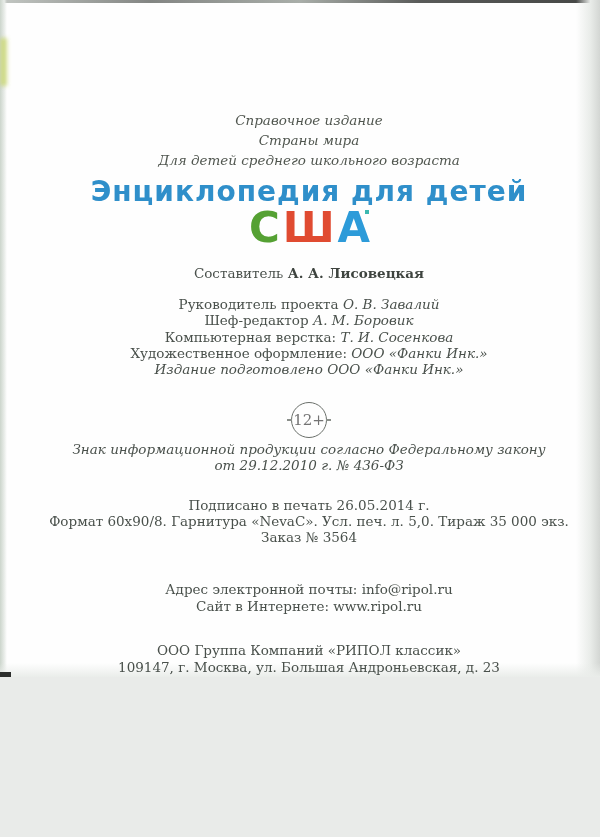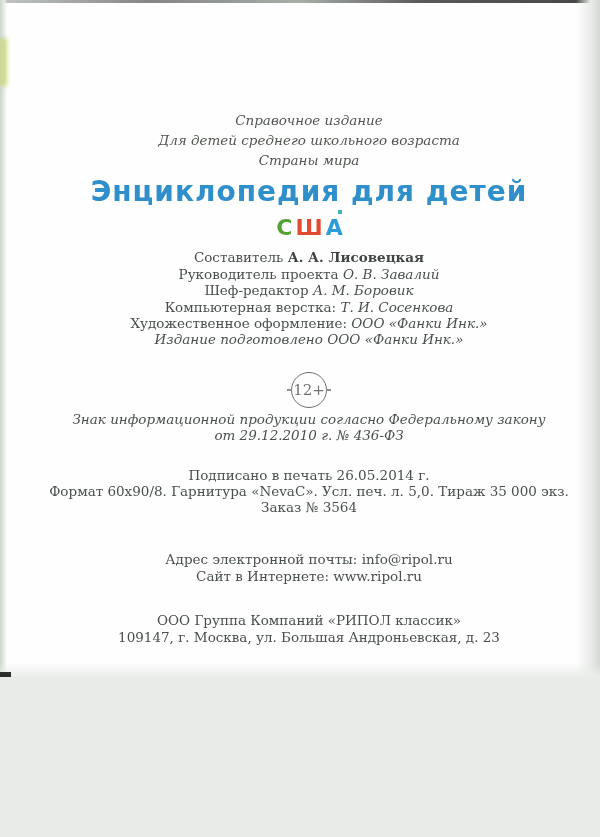--- a/index.html
+++ b/index.html
@@ -54,32 +54,32 @@
     font-family: "DejaVu Sans", "Liberation Sans", sans-serif;
     font-weight: 700;
     font-size: 28px;
     line-height: 28px;
     letter-spacing: 1px;
   }
   .usa-title {
     margin-top: 2px;
     font-family: "DejaVu Sans", "Liberation Sans", sans-serif;
     font-weight: 700;
-    font-size: 22px;
+    font-size: 42px;
     line-height: 40px;
     letter-spacing: 3px;
     position: relative;
   }
   .usa-dot {
     display: inline-block; width: 4px; height: 4px; background: #3bb8b0;
     vertical-align: top; margin: 2px 0 0 -8px;
   }
-  .compiler-line { line-height: 18px; }
+  .compiler-line { margin-top: 16px; line-height: 18px; }
   .compiler-name { font-weight: bold; color: #3e443f; }
-  .credits-block { line-height: 16.3px; }
+  .credits-block { margin-top: 14px; line-height: 16.3px; }
   .credit-name { font-style: italic; }
   .badge-wrap { margin-top: 25px; height: 36px; }
   .age-badge {
     display: inline-block; position: relative;
     width: 36px; height: 36px; line-height: 34px;
     border: 1.4px solid #6b706b; border-radius: 50%;
     font-size: 15px; color: #737373;
   }
   .age-badge::before, .age-badge::after {
     content: ""; position: absolute; top: 16px; width: 5px; height: 1.4px; background: #8a8f8a;
@@ -103,22 +103,22 @@
   <div class="edge-left"></div>
   <div class="edge-left-blob"></div>
   <div class="edge-right"></div>
   <div class="edge-bottom"></div>
   <div class="edge-bottom-mark"></div>
 
   <div class="content">
 
     <div class="header-block">
       <div>Справочное издание</div>
+      <div>Страны мира</div>
       <div>Для детей среднего школьного возраста</div>
-      <div>Страны мира</div>
     </div>
 
     <div class="book-title" style="color: rgb(47, 143, 202);">Энциклопедия для детей</div>
 
     <div class="usa-title"><span style="color: rgb(85, 161, 51);">С</span><span style="color: rgb(224, 75, 49);">Ш</span><span style="color: rgb(45, 155, 217);">А</span><span class="usa-dot"></span></div>
 
     <div class="compiler-line"><span>Составитель </span><span class="compiler-name">А. А. Лисовецкая</span></div>
 
     <div class="credits-block">
       <div><span>Руководитель проекта </span><span class="credit-name">О. В. Завалий</span></div>

